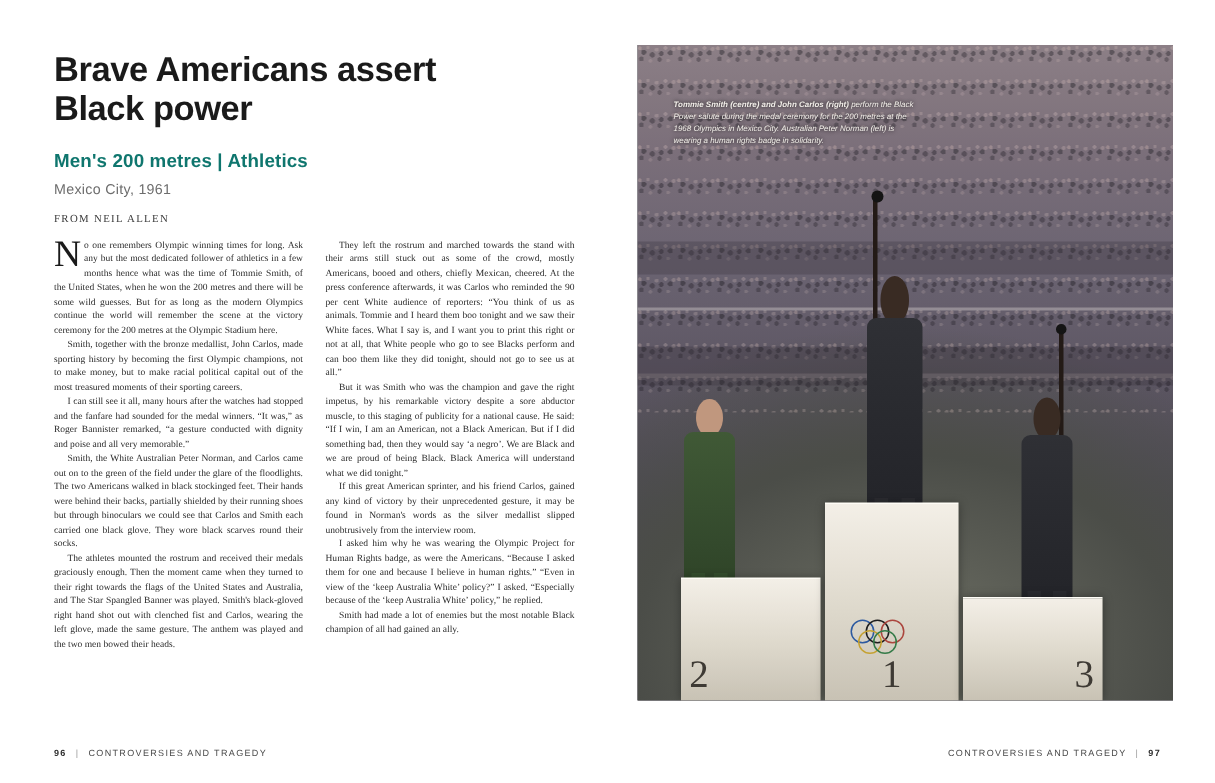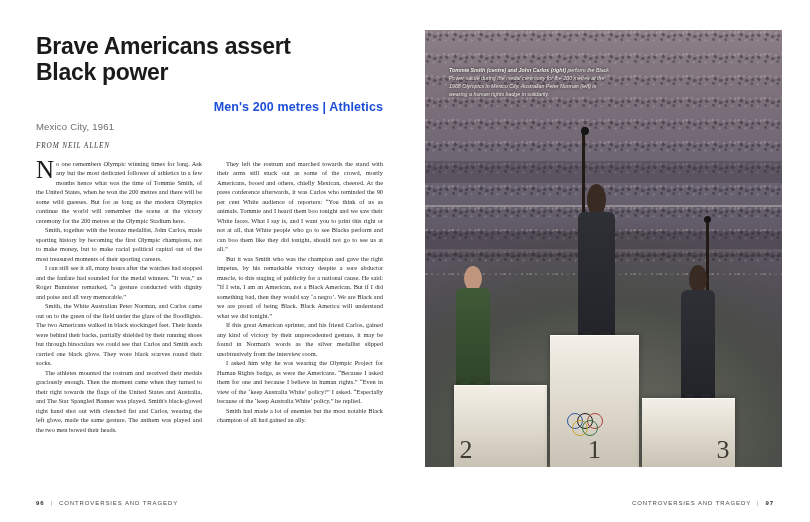--- a/index.html
+++ b/index.html
@@ -41,40 +41,38 @@
     line-height: 1.12;
     color: #1a1a1a;
     letter-spacing: -0.3px;
     margin: 4px 0 14px 0;
     max-width: 300px;
   }
   .subhead {
     font-family: "Liberation Sans", sans-serif;
     font-weight: bold;
     font-size: 12.5px;
-    color: #1d4ed8;
+    color: #0f766e;
     margin: 0 0 7px 0;
     letter-spacing: 0.1px;
-    text-align: right;
   }
   .place-date {
     font-family: "Liberation Sans", sans-serif;
     font-size: 9.5px;
     color: #6d6d6d;
     margin: 0 0 10px 0;
     letter-spacing: 0.2px;
   }
   .byline {
     font-family: "Liberation Serif", serif;
     font-size: 7.2px;
     color: #3b3b3b;
     letter-spacing: 0.9px;
     text-transform: uppercase;
     margin: 0 0 9px 0;
-    font-style: italic;
   }
   
   .cols {
     column-count: 2;
     column-gap: 15px;
     font-size: 6.35px;
     line-height: 1.5;
     text-align: justify;
     color: #2a2a2a;
     hyphens: auto;

